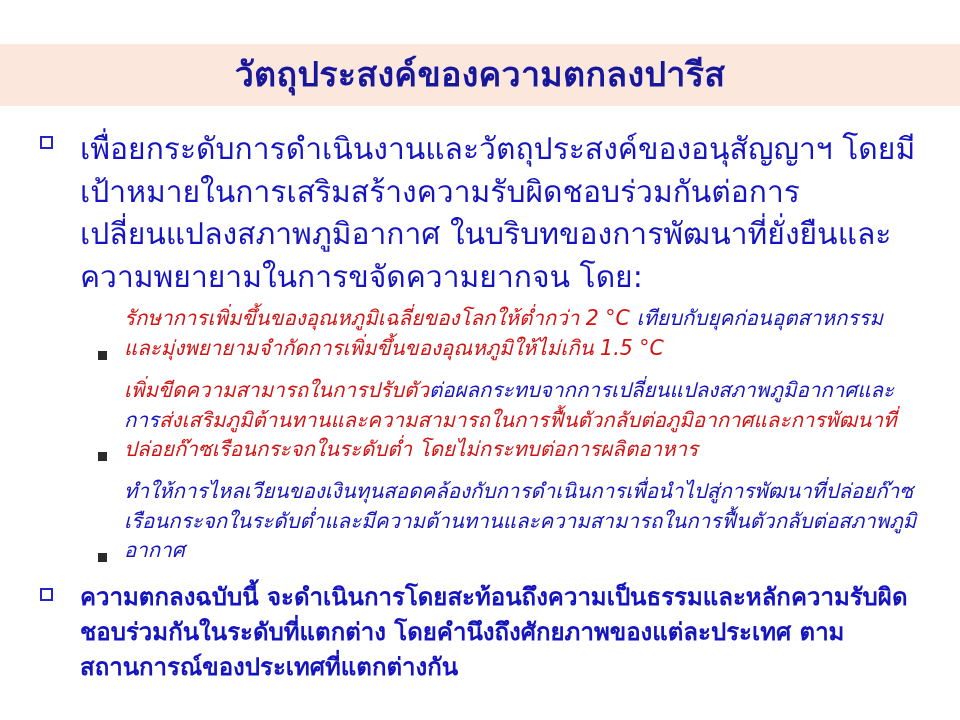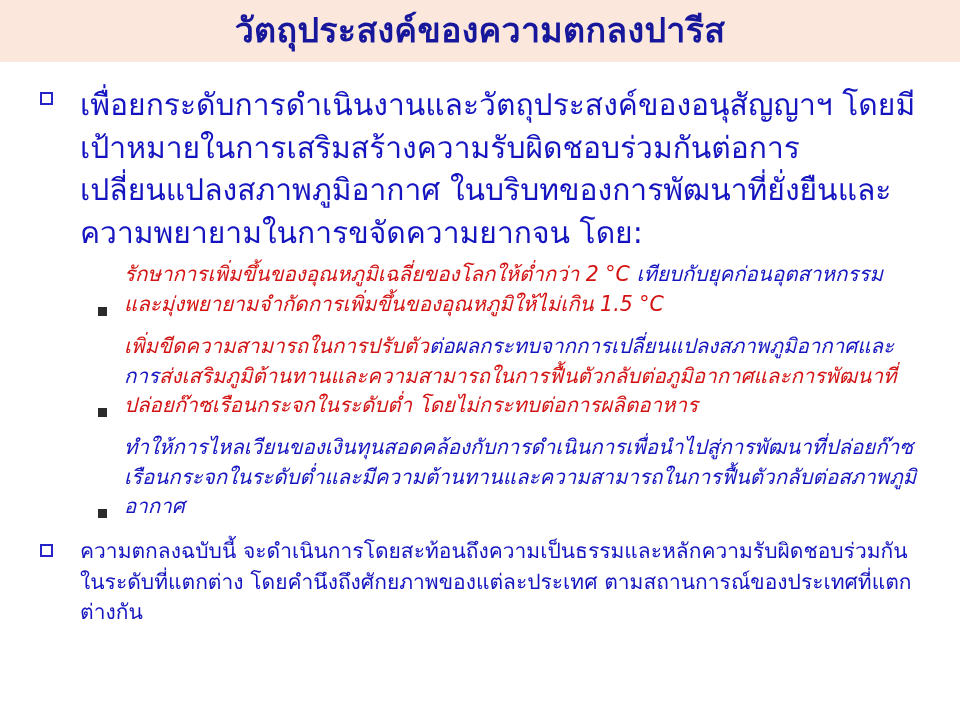--- a/index.html
+++ b/index.html
@@ -11,20 +11,21 @@
     height: 720px;
     background: #ffffff;
     font-family: "DejaVu Sans", "Liberation Sans", sans-serif;
     overflow: hidden;
   }
   .slide {
     position: relative;
     width: 960px;
     height: 640px;
     box-sizing: border-box;
+    margin-top: 44px;
   }
   .title-bar {
     width: 100%;
     height: 62px;
     background: #fbe7dc;
     display: flex;
     align-items: center;
     justify-content: center;
     box-sizing: border-box;
   }
@@ -98,22 +99,23 @@
   .red {
     color: #d31313;
   }
   .blue {
     color: #1414c0;
   }
   .last-block {
     margin-top: 14px;
   }
   .last-block .lvl1-text {
-    font-size: 21px;
+    font-size: 24px;
     line-height: 1.45;
+    font-weight: bold;
   }
 </style>
 </head>
 <body>
 
 <div class="slide">
 
   <div class="title-bar">
     <div class="title-text">วัตถุประสงค์ของความตกลงปารีส</div>
   </div>

